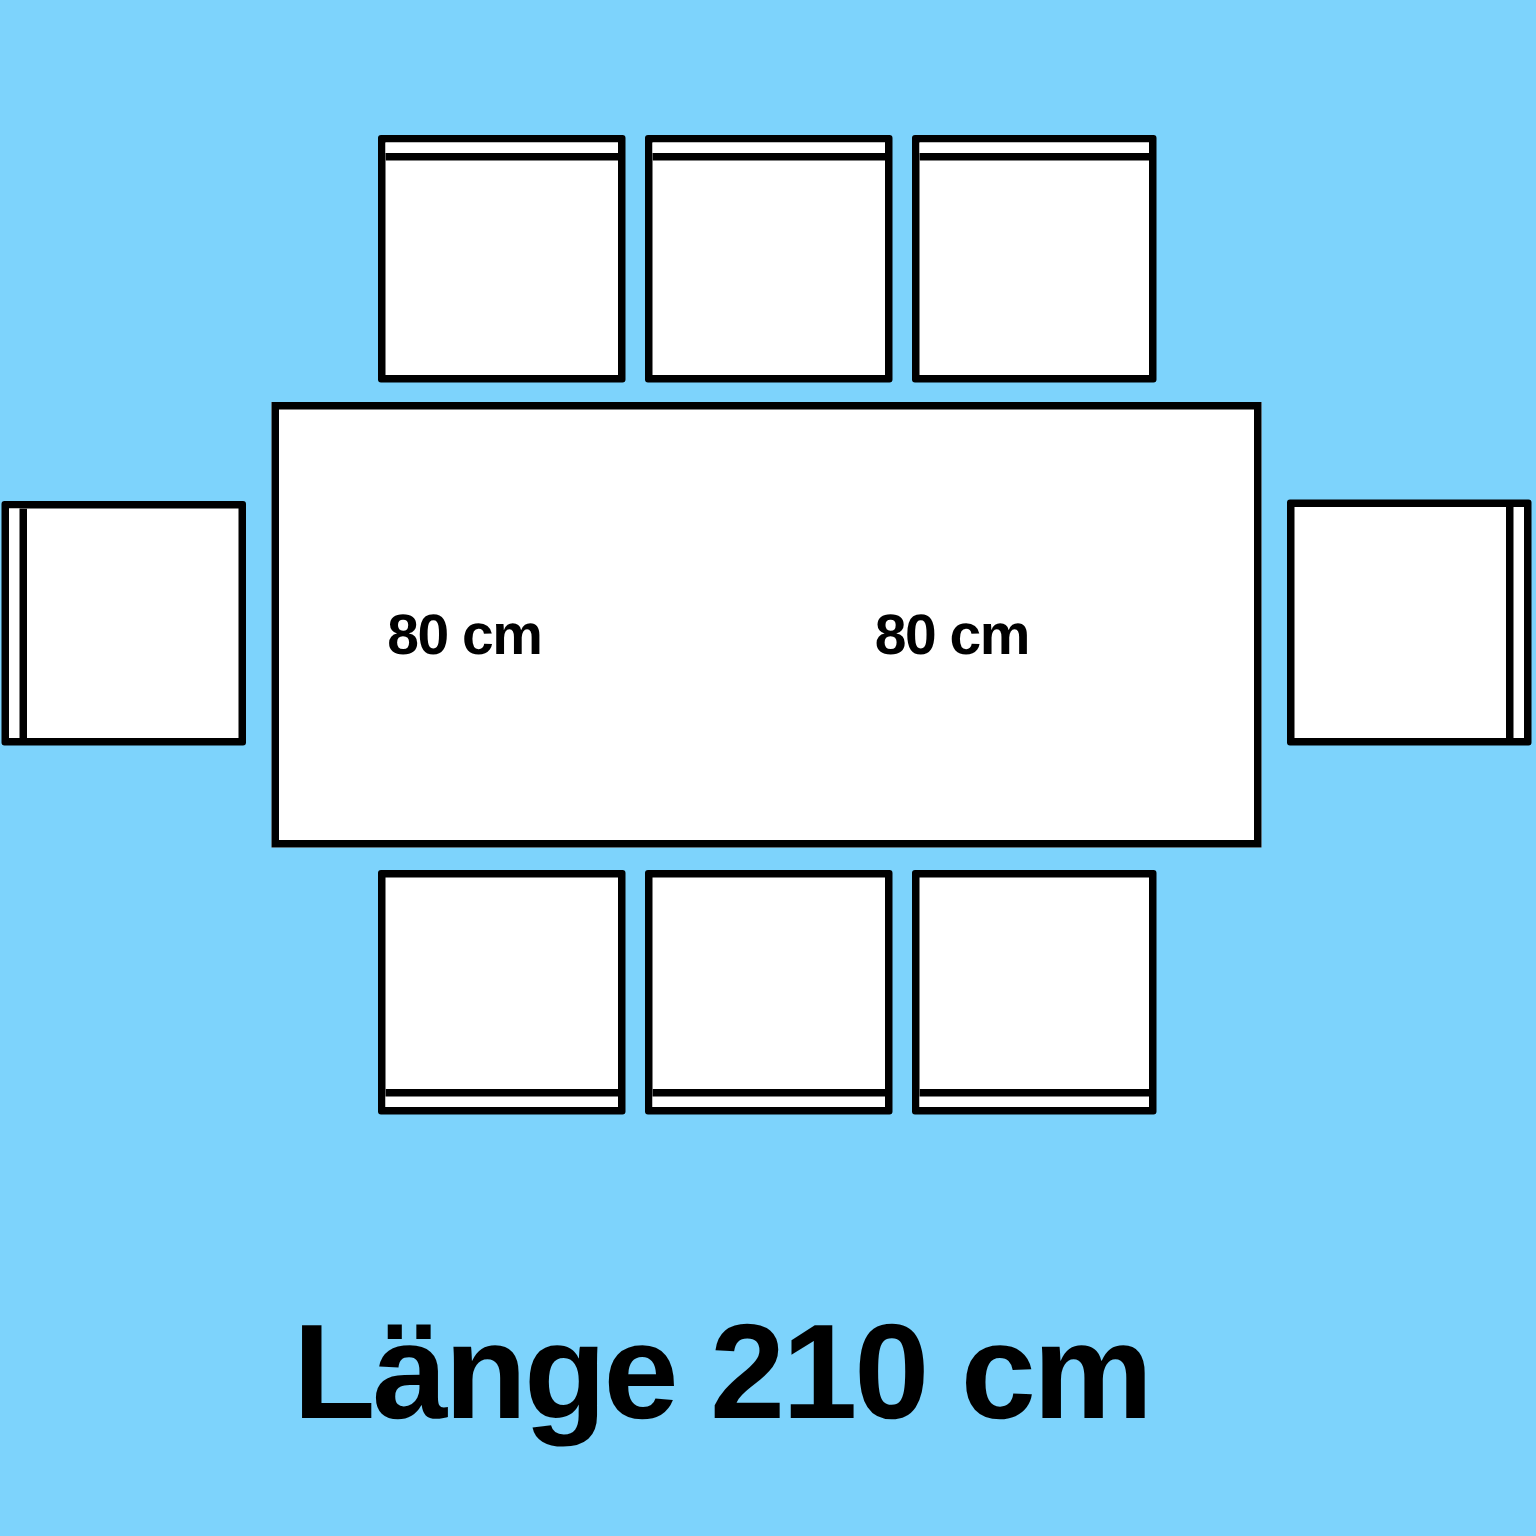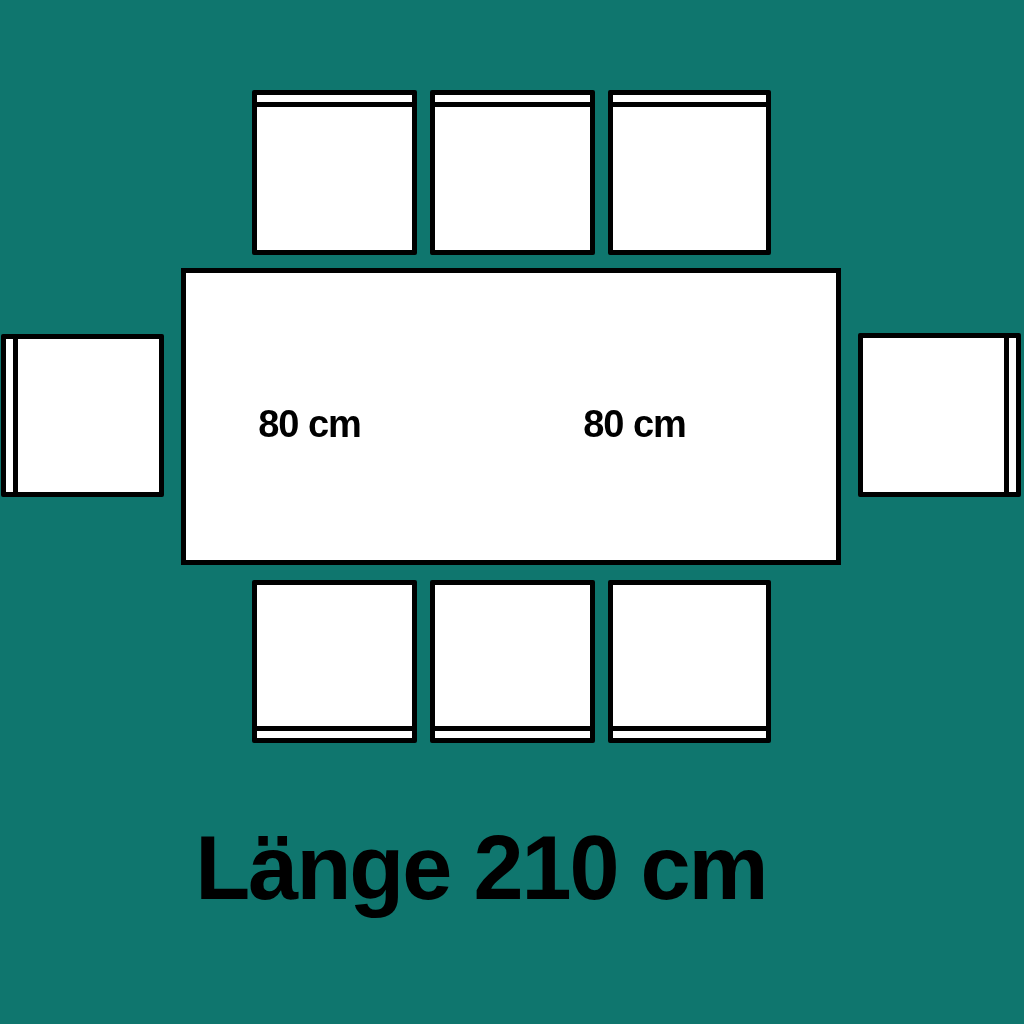--- a/index.html
+++ b/index.html
@@ -3,21 +3,21 @@
 <meta charset="utf-8">
 <style>
   html, body {
     margin: 0;
     padding: 0;
   }
   #stage {
     position: relative;
     width: 1024px;
     height: 1024px;
-    background: #0f766e;
+    background: #7dd3fc;
     font-family: "Liberation Sans", "DejaVu Sans", sans-serif;
     color: #000000;
     overflow: hidden;
   }
 
   
   .chair {
     position: absolute;
     box-sizing: border-box;
     border: 5px solid #000000;
@@ -67,21 +67,21 @@
     letter-spacing: -1px;
     white-space: nowrap;
   }
   .section.s1 { width: 38%; }
   .section.s2 { width: 24.9%; border-left: 5px solid #000000; border-right: 5px solid #000000; }
   .section.s3 { flex: 1; }
 
   
   .caption {
     position: absolute;
-    top: 819px;
+    top: 866px;
     left: 481px;
     transform: translateX(-50%);
     font-size: 90px;
     font-weight: bold;
     letter-spacing: -2px;
     white-space: nowrap;
     line-height: 1.1;
   }
 </style>
 </head>

